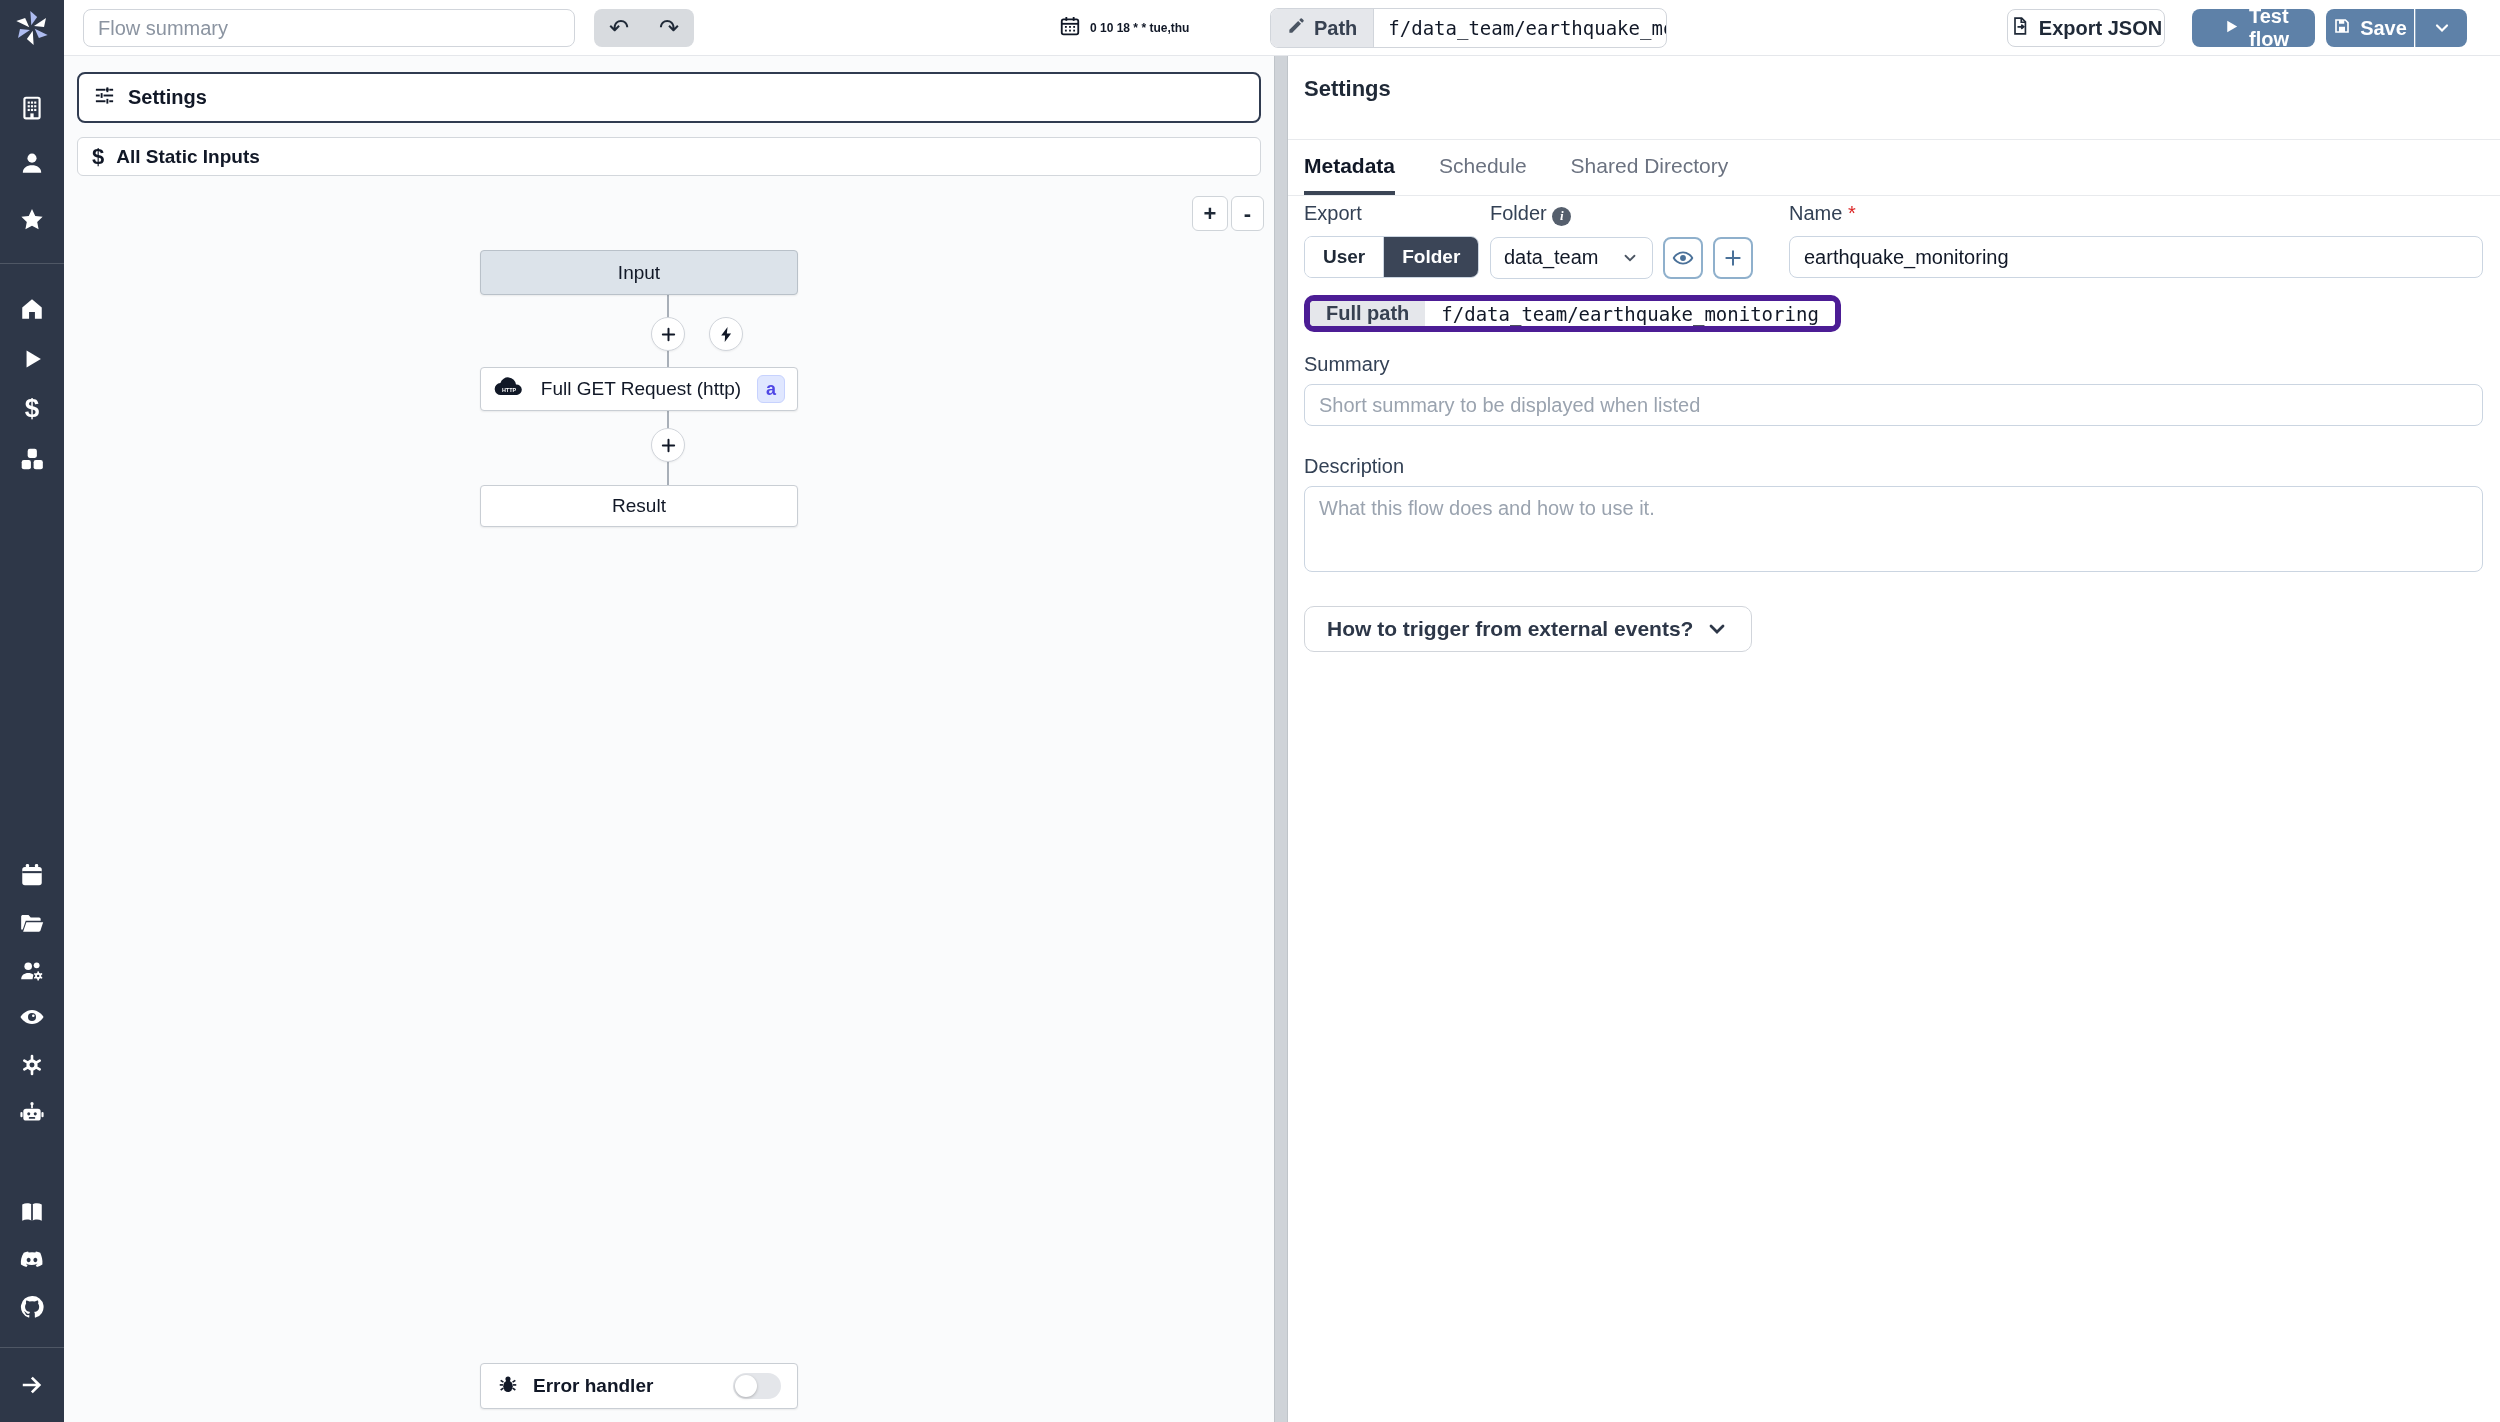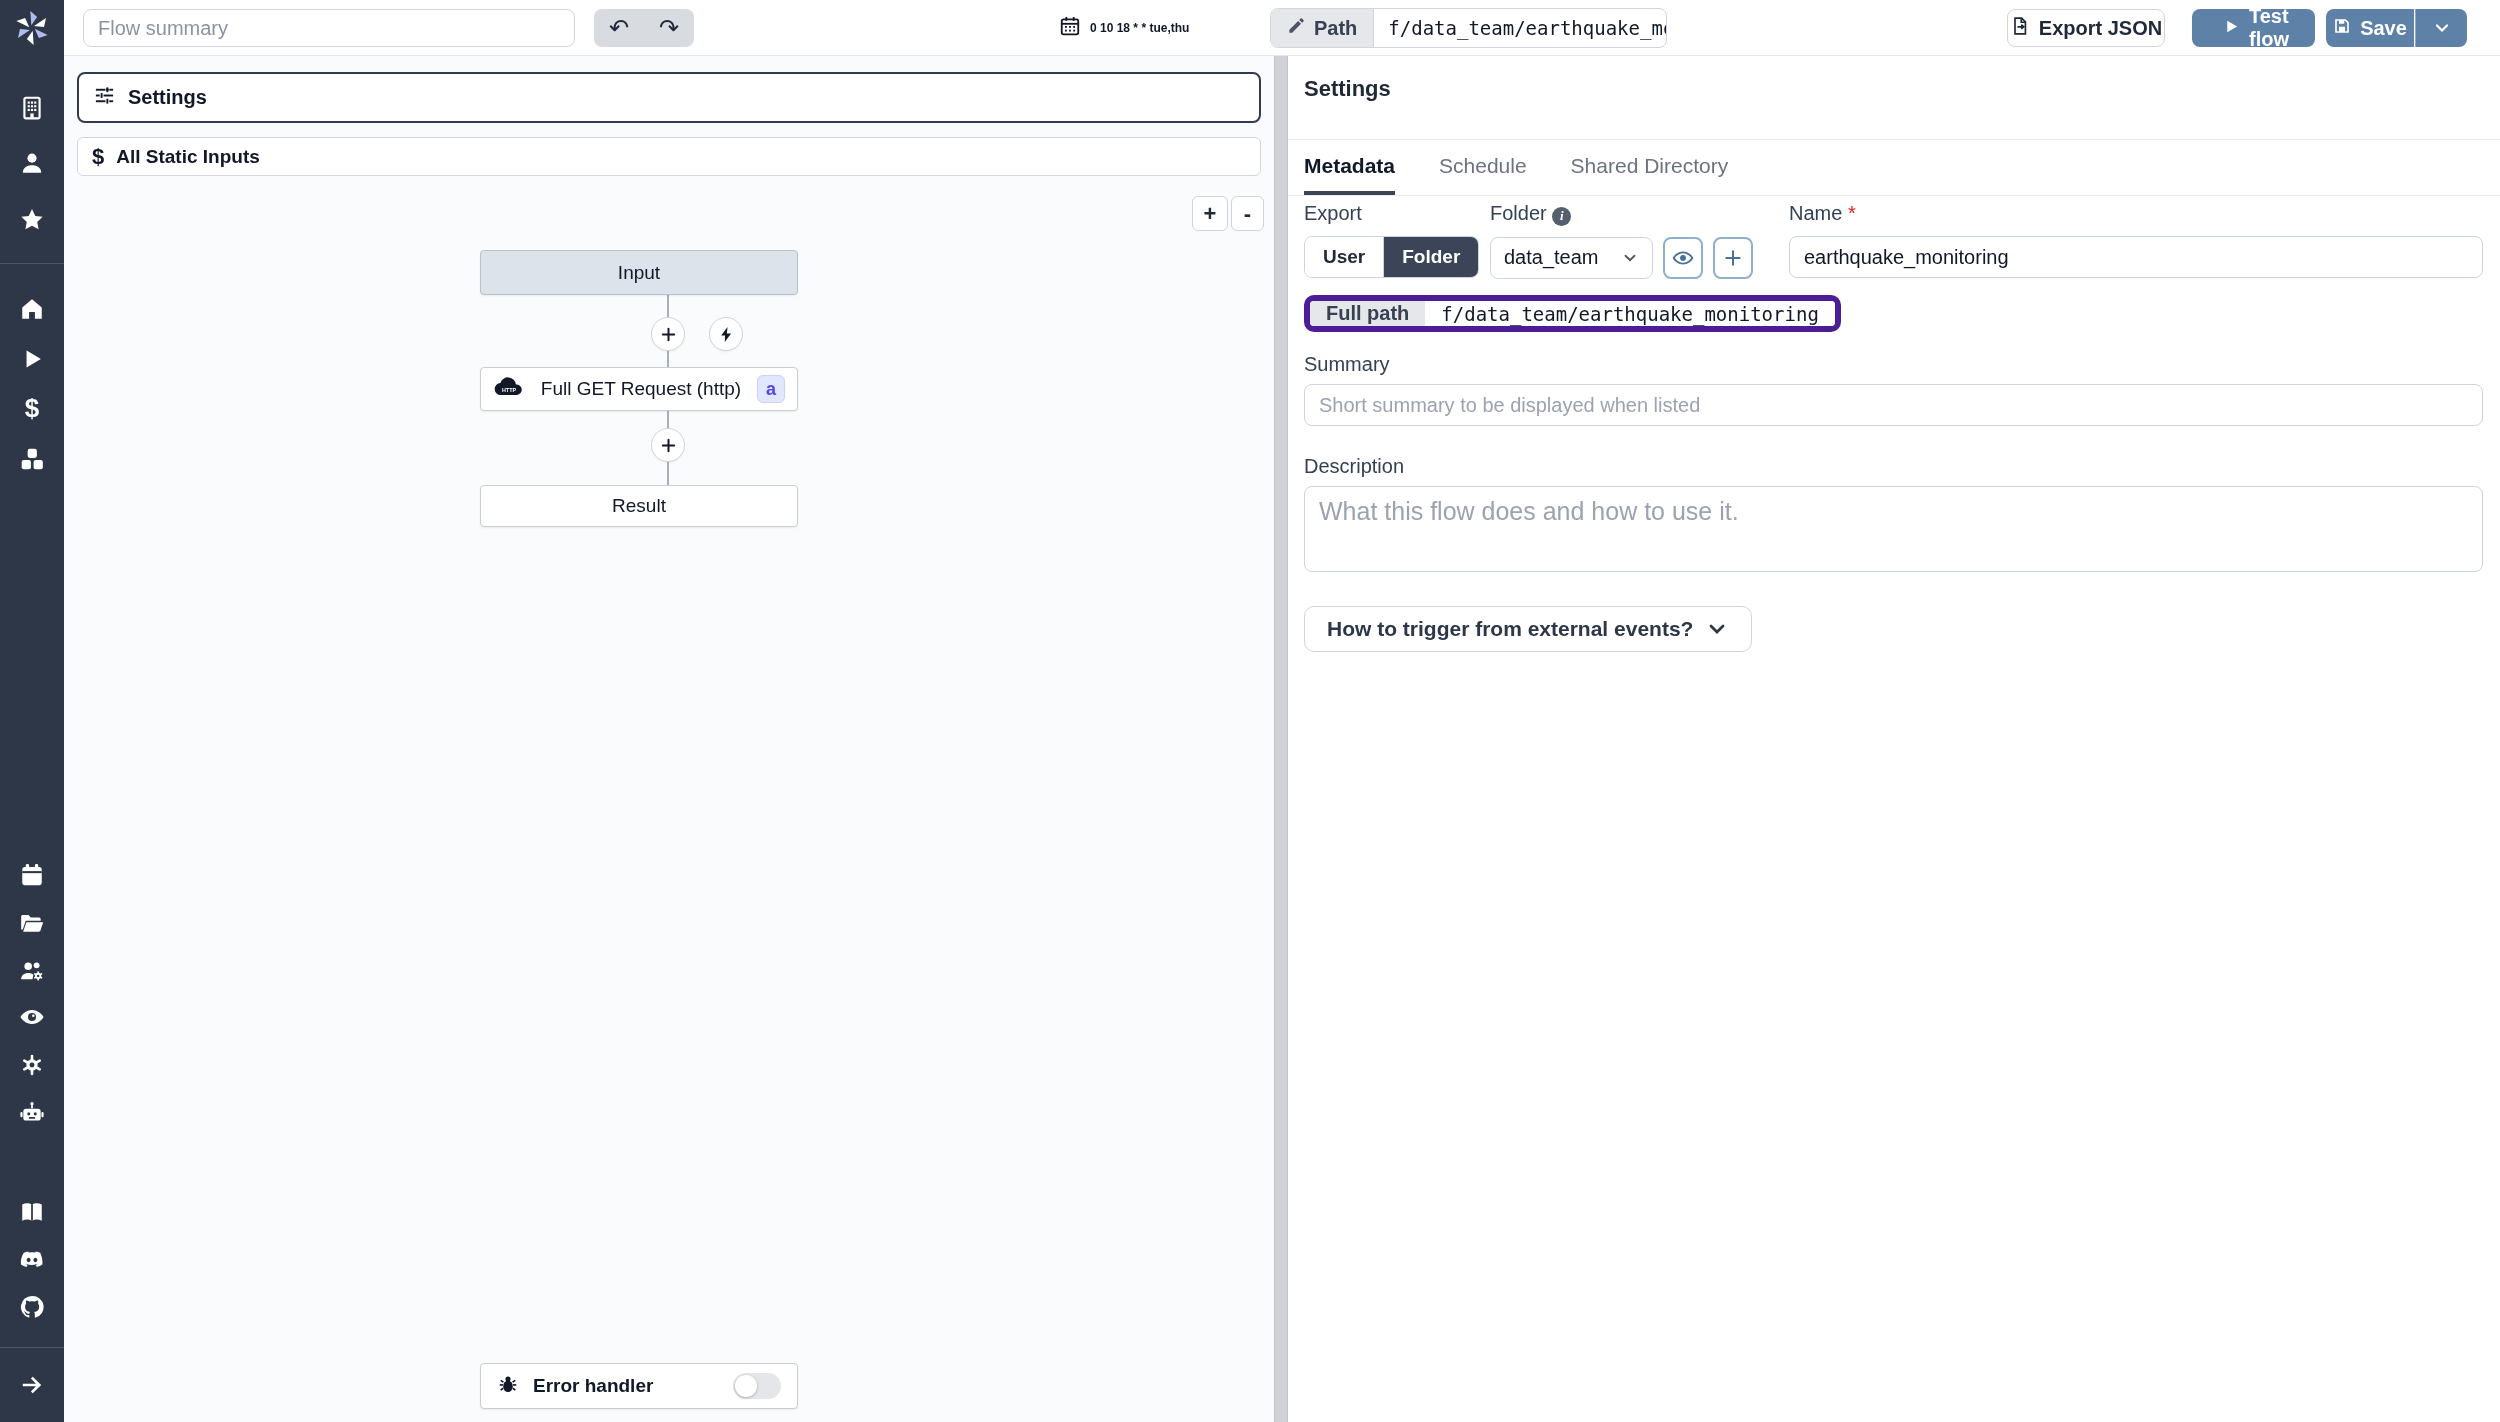--- a/index.html
+++ b/index.html
@@ -78,21 +78,21 @@
   .text-input { width:100%; height:42px; border:1px solid #cbd5e1; border-radius:8px; padding:0 14px; font-size:20px; color:#111827; font-family:"Liberation Sans",sans-serif; outline:none; }
   .text-input::placeholder, .textarea::placeholder { color:#9aa3af; }
   .req { color:#dc2626; }
   .info-dot { display:inline-flex; width:19px; height:19px; background:#555f6d; color:#fff; border-radius:50%; font-size:13px; font-weight:700; align-items:center; justify-content:center; font-family:"Liberation Serif",serif; font-style:italic; }
   .fullpath { position:absolute; left:16px; top:239px; display:inline-flex; height:37px; border:6px solid #4c1d95; border-radius:10px; overflow:hidden; }
   .fullpath-label { display:flex; align-items:center; padding:0 16px; background:#e5e7eb; color:#374151; font-size:20px; font-weight:600; }
   .fullpath-value { display:flex; align-items:center; padding:0 16px; font-family:"DejaVu Sans Mono",monospace; font-size:19px; color:#111827; background:#fff; }
   .sum-label { position:absolute; left:16px; top:297px; }
   .sum-input { position:absolute; left:16px; top:328px; width:1179px; }
   .desc-label { position:absolute; left:16px; top:399px; }
-  .textarea { position:absolute; left:16px; top:430px; width:1179px; height:86px; border:1px solid #cbd5e1; border-radius:8px; padding:10px 14px; font-size:25px; font-family:"Liberation Sans",sans-serif; color:#b91c1c; resize:none; outline:none; }
+  .textarea { position:absolute; left:16px; top:430px; width:1179px; height:86px; border:1px solid #cbd5e1; border-radius:8px; padding:10px 14px; font-size:20px; font-family:"Liberation Sans",sans-serif; color:#b91c1c; resize:none; outline:none; }
   .trigger-btn { position:absolute; left:16px; top:550px; height:46px; display:inline-flex; align-items:center; gap:12px; padding:0 22px; border:1px solid #d1d5db; border-radius:10px; background:#fff; font-size:21px; font-weight:700; color:#2d3748; cursor:pointer; }
 </style>
 </head>
 <body>
 
 <div class="page">
 
   <div class="sidebar">
     <div class="logo">
       <svg viewBox="0 0 40 40">

